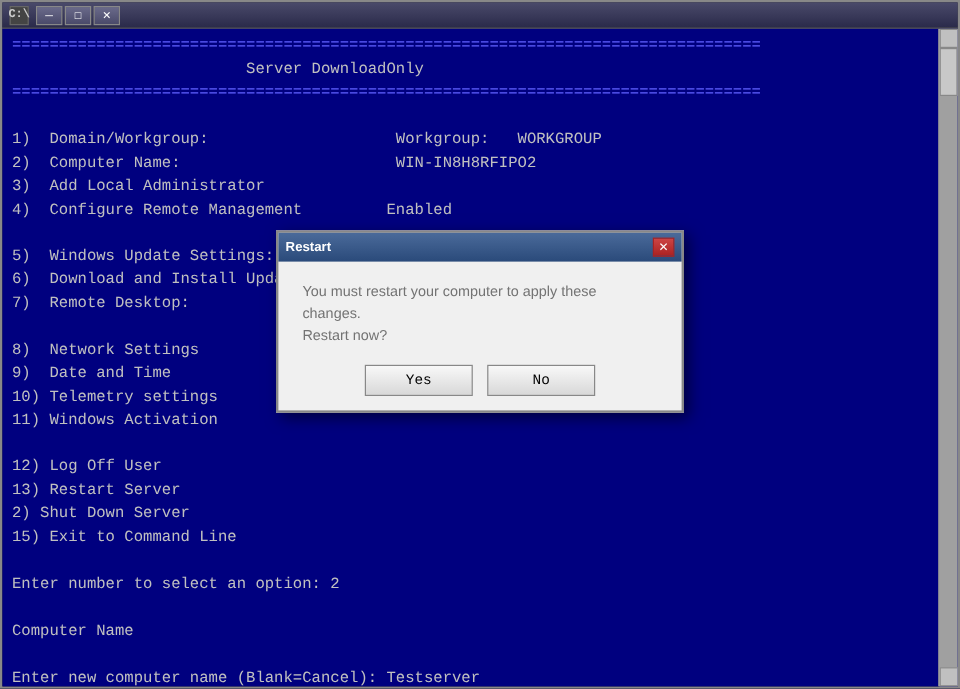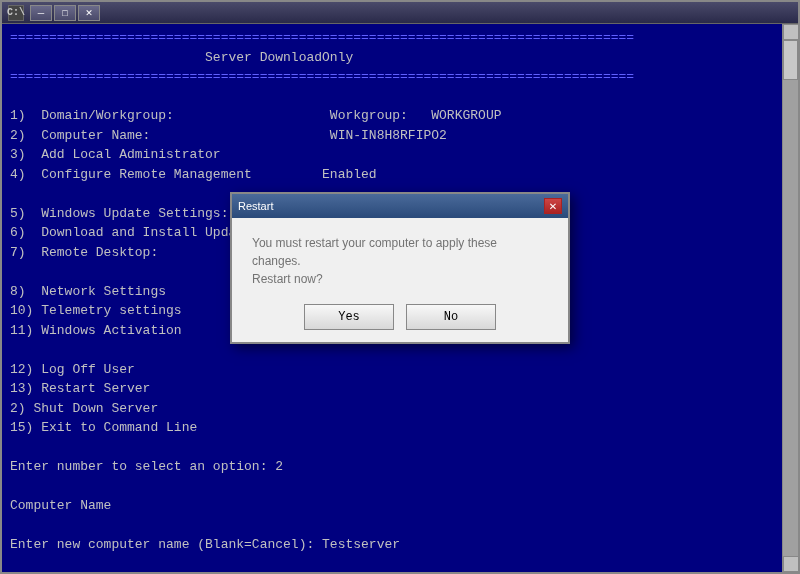--- a/index.html
+++ b/index.html
@@ -150,21 +150,21 @@
       display: flex;
       align-items: center;
       padding: 0 6px;
       justify-content: space-between;
     }
 
     .dialog-title-text {
       color: #fff;
       font-size: 11px;
       font-family: 'Segoe UI', Arial, sans-serif;
-      font-weight: normal;
+      font-weight: bold;
     }
 
     .dialog-close-btn {
       width: 18px;
       height: 16px;
       background: linear-gradient(to bottom, #cc4444, #aa2222);
       border: 1px solid #aa2222;
       color: #fff;
       font-size: 10px;
       display: flex;
@@ -234,20 +234,21 @@
     <div class="terminal-line">1)  Domain/Workgroup:                    Workgroup:   WORKGROUP</div>
     <div class="terminal-line">2)  Computer Name:                       WIN-IN8H8RFIPO2</div>
     <div class="terminal-line">3)  Add Local Administrator</div>
     <div class="terminal-line">4)  Configure Remote Management         Enabled</div>
     <div class="terminal-line">&nbsp;</div>
     <div class="terminal-line">5)  Windows Update Settings:             DownloadOnly</div>
     <div class="terminal-line">6)  Download and Install Updat</div>
     <div class="terminal-line">7)  Remote Desktop:</div>
     <div class="terminal-line">&nbsp;</div>
     <div class="terminal-line">8)  Network Settings</div>
+    <div class="terminal-line">9)  Date and Time</div>
     <div class="terminal-line">10) Telemetry settings</div>
     <div class="terminal-line">11) Windows Activation</div>
     <div class="terminal-line">&nbsp;</div>
     <div class="terminal-line">12) Log Off User</div>
     <div class="terminal-line">13) Restart Server</div>
     <div class="terminal-line">2) Shut Down Server</div>
     <div class="terminal-line">15) Exit to Command Line</div>
     <div class="terminal-line">&nbsp;</div>
     <div class="terminal-line">Enter number to select an option: 2</div>
     <div class="terminal-line">&nbsp;</div>

